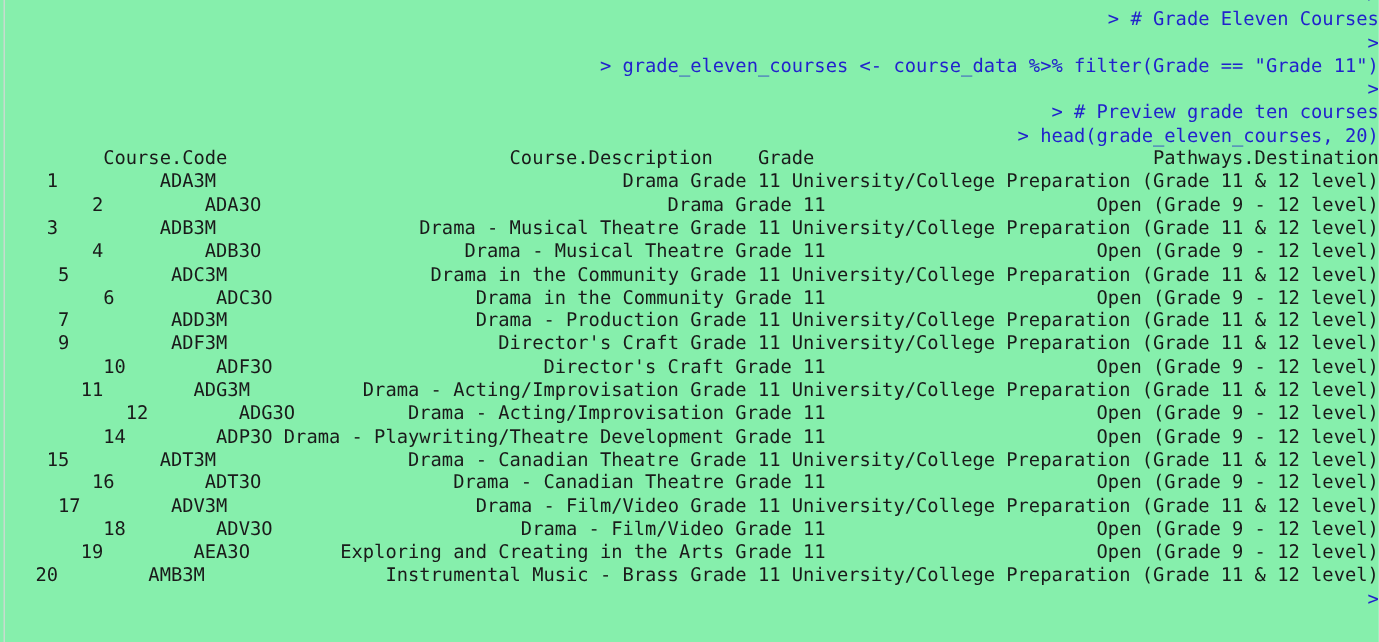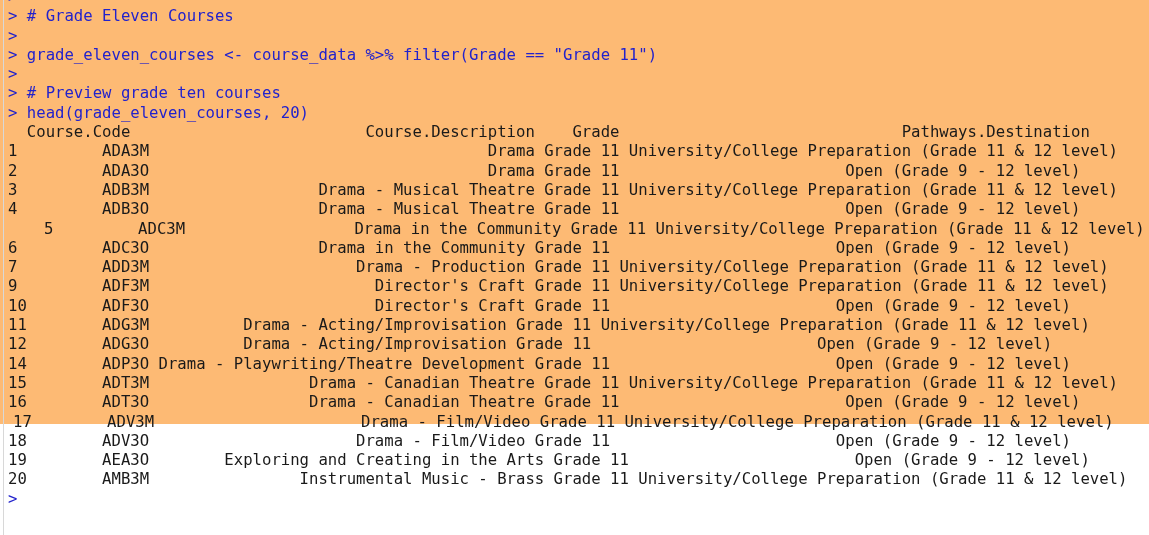--- a/index.html
+++ b/index.html
@@ -10,23 +10,24 @@
   }
   body {
     width: 1149px;
     height: 535px;
     overflow: hidden;
     font-family: "DejaVu Sans Mono", "Liberation Mono", monospace;
   }
   #console {
     position: relative;
     width: 1149px;
-    height: 424px;
-    background: #fdba74;
+    height: 535px;
+    background: #86efac;
     box-sizing: border-box;
+    text-align: right;
   }
   
   #gutter-rule {
     position: absolute;
     left: 3px;
     top: 0;
     width: 1px;
     height: 535px;
     background: #d8d8d8;
   }

